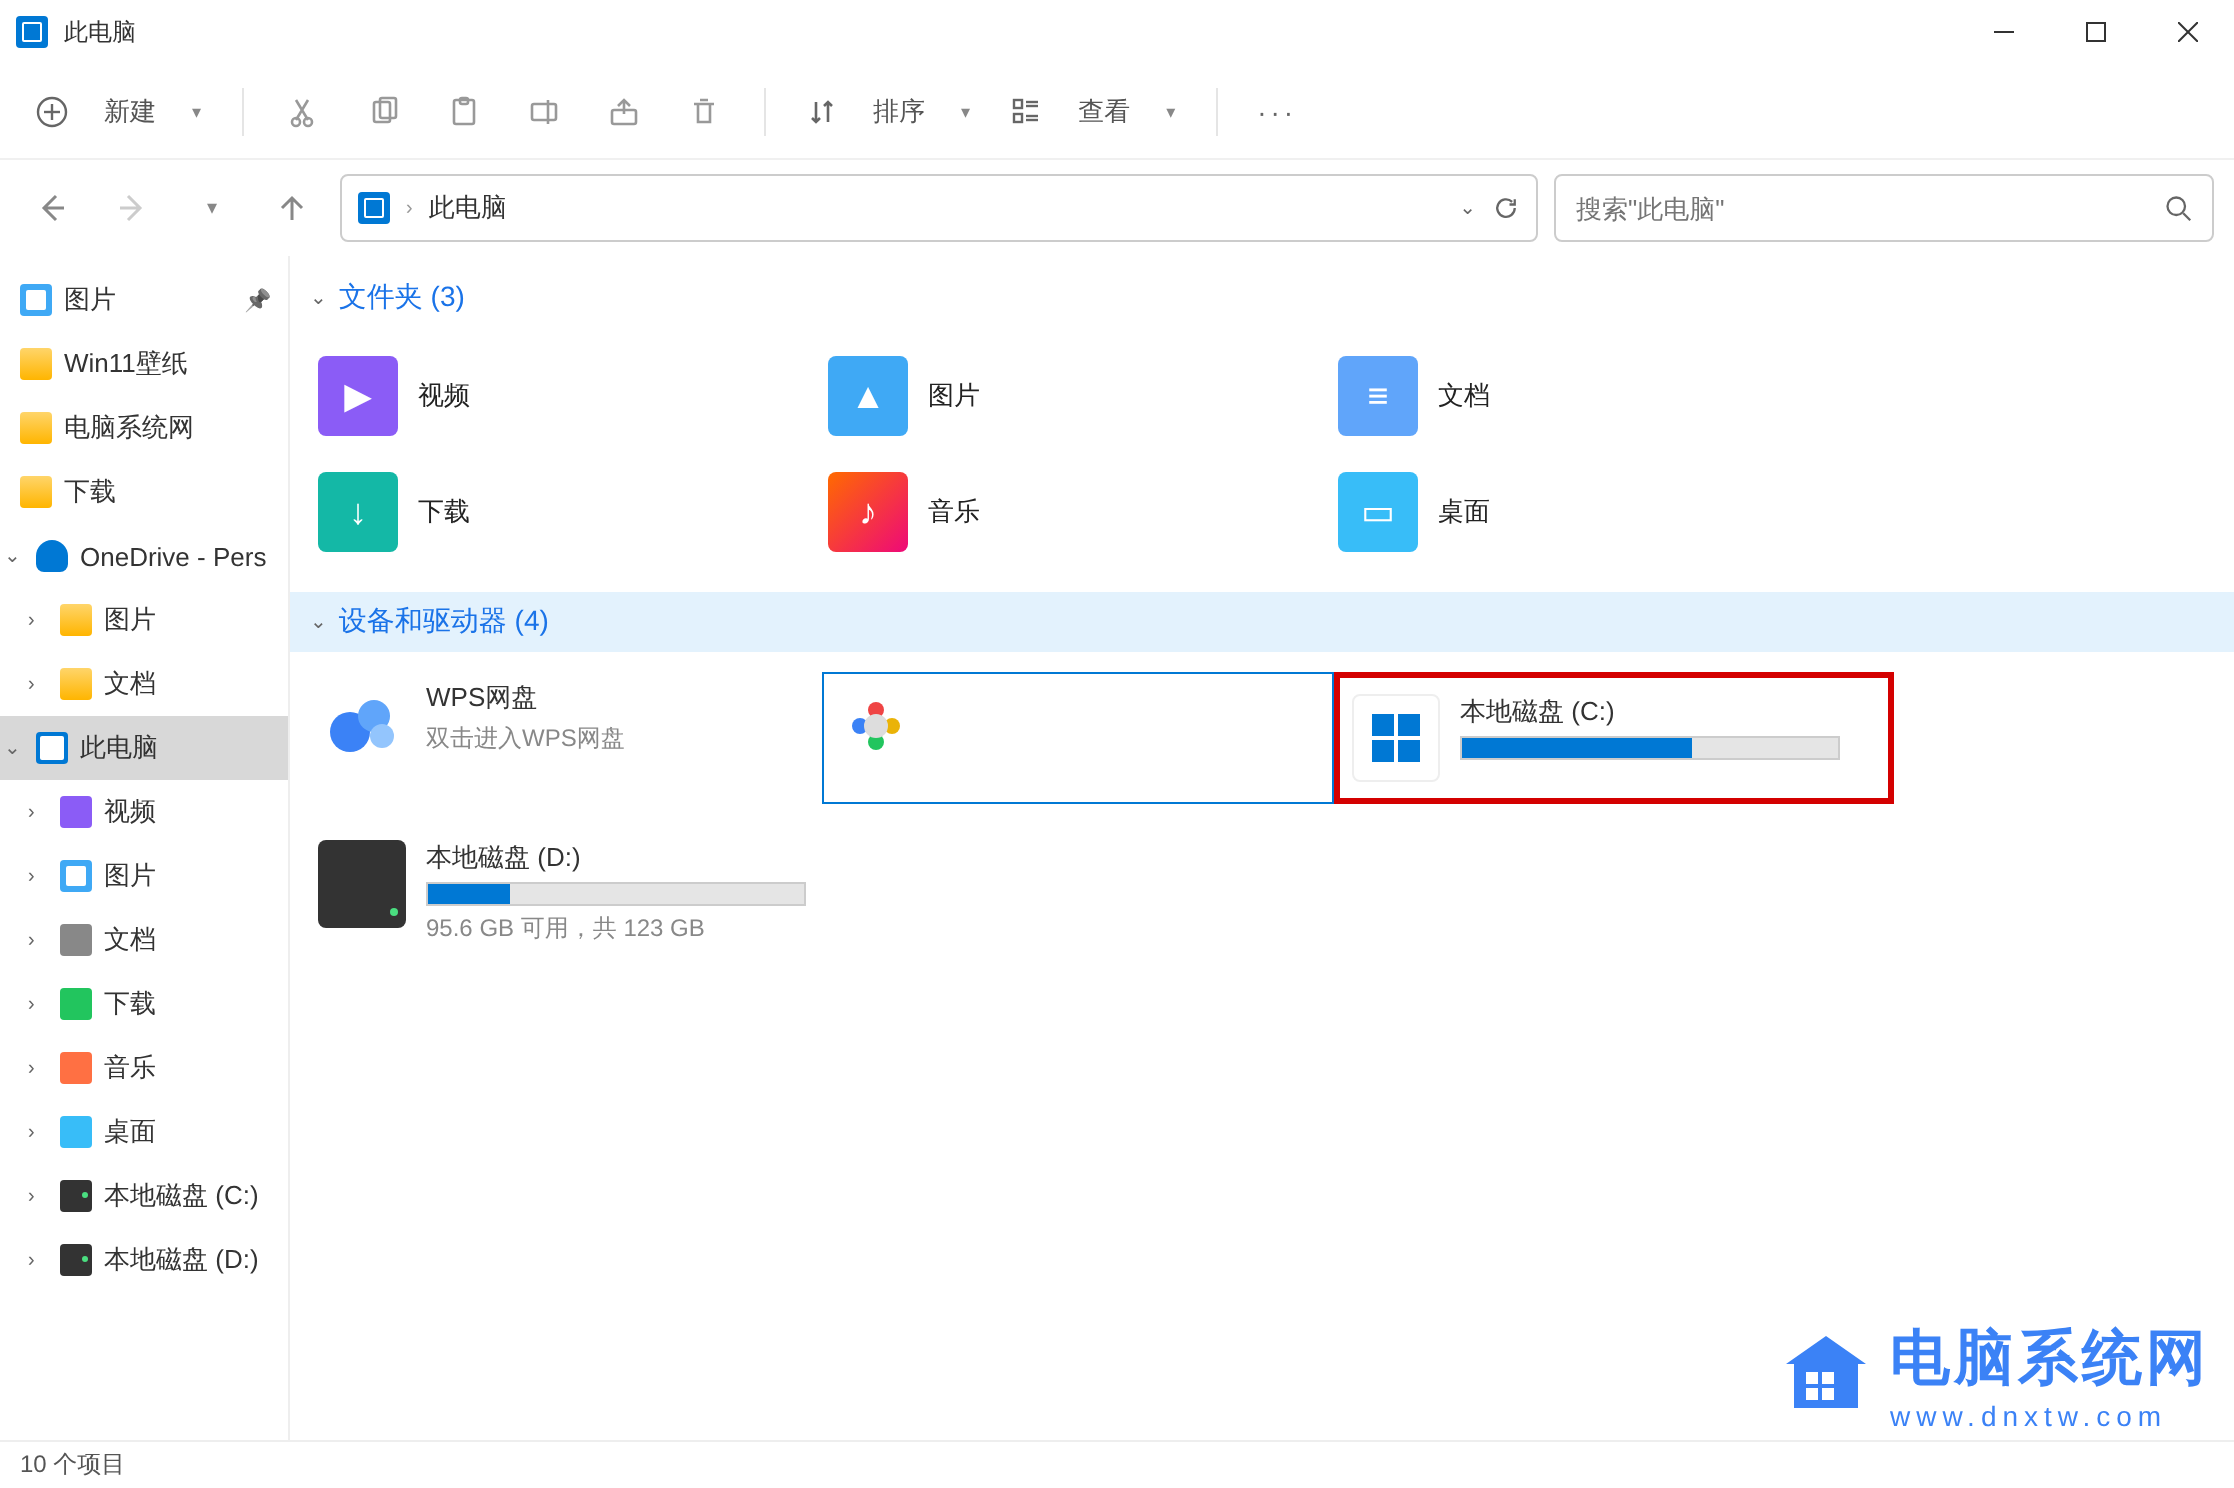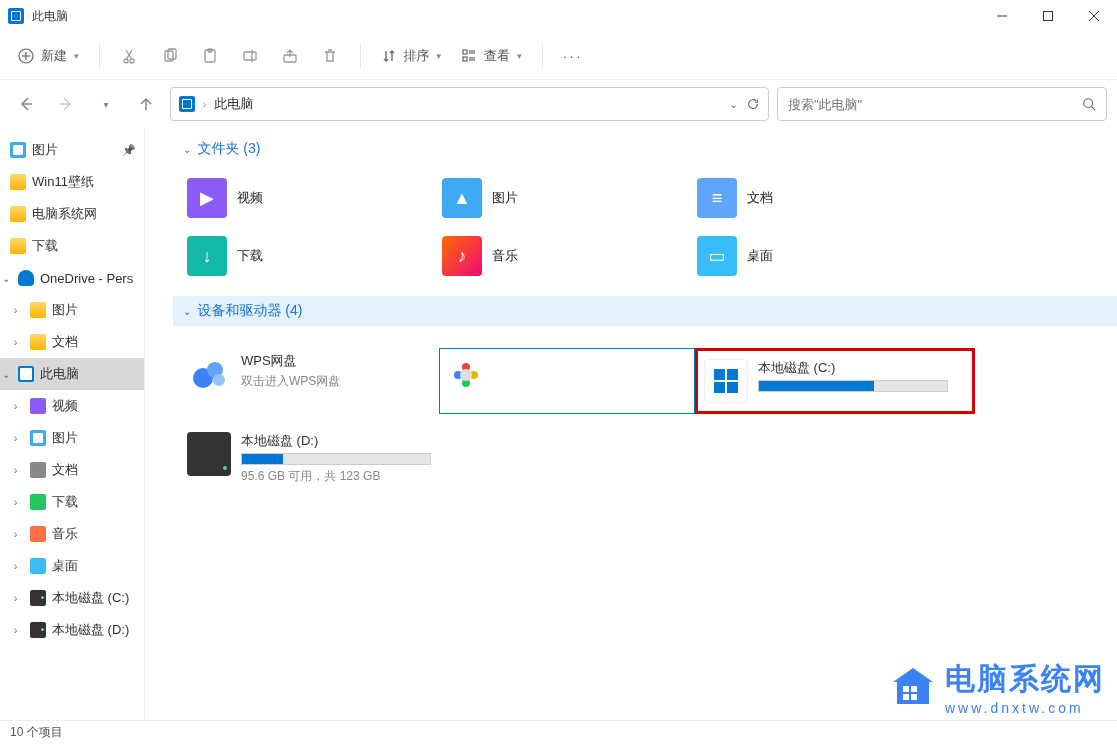--- a/index.html
+++ b/index.html
@@ -9,41 +9,41 @@
     .titlebar { height: 32px; display: flex; align-items: center; padding-left: 8px; }
     .titlebar-icon { width: 16px; height: 16px; background: #0078d4; margin-right: 8px; border-radius: 2px; position:relative; }
     .titlebar-icon::after { content:""; position:absolute; inset:3px; border:1px solid #fff; border-radius:1px; }
     .titlebar-title { font-size: 12px; color: #333; }
     .window-controls { margin-left: auto; display: flex; }
     .window-btn { width: 46px; height: 32px; display: flex; align-items: center; justify-content: center; color:#333; }
     .window-btn svg { width:10px; height:10px; }
 
     
     .toolbar { height: 48px; display: flex; align-items: center; padding: 0 10px; gap: 4px; border-bottom: 1px solid #f0f0f0; }
-    .tb-btn { padding: 6px 8px; display: flex; align-items: center; gap: 7px; color: #555; font-size: 13px; border-radius:4px; }
+    .tb-btn { padding: 6px 8px; display: flex; align-items: center; gap: 18px; color: #555; font-size: 13px; border-radius:4px; }
     .tb-btn svg { width: 16px; height: 16px; }
     .tb-sep { width: 1px; height: 24px; background: #e5e5e5; margin: 0 8px; }
     .tb-icon { width: 36px; height: 36px; display:flex; align-items:center; justify-content:center; color:#666; }
 
     
     .navbar { height: 48px; display: flex; align-items: center; padding: 0 10px; gap: 8px; }
     .nav-arrow { width: 32px; height: 32px; display: flex; align-items: center; justify-content: center; color: #888; }
     .nav-arrow svg { width: 16px; height: 16px; }
     .addr-bar { flex: 1; height: 34px; border: 1px solid #ccc; border-radius: 4px; display: flex; align-items: center; padding: 0 8px; gap: 8px; }
     .addr-icon { width: 16px; height: 16px; background: #0078d4; border-radius: 2px; position:relative;}
     .addr-icon::after { content:""; position:absolute; inset:3px; border:1px solid #fff; border-radius:1px; }
     .addr-chev { color:#999; font-size:10px; }
     .addr-text { font-size: 13px; color: #333; }
     .addr-right { margin-left:auto; display:flex; gap:8px; align-items:center; color:#666;}
     .search-bar { width: 330px; height: 34px; border: 1px solid #ccc; border-radius: 4px; display: flex; align-items: center; padding: 0 10px; }
     .search-input { flex:1; border:none; outline:none; font-size:13px; color:#888; }
     .search-icon { color:#666; }
 
     
-    .main { display: flex; height: calc(100% - 32px - 48px - 48px - 24px); gap: 28px; }
+    .main { display: flex; height: calc(100% - 32px - 48px - 48px - 24px); }
 
     
     .sidebar { width: 145px; border-right: 1px solid #eee; overflow-y: auto; padding-top: 6px; }
     .sb-item { height: 32px; display: flex; align-items: center; padding-left: 10px; gap: 6px; font-size: 13px; color: #333; position: relative; }
     .sb-item.indent1 { padding-left: 30px; }
     .sb-item.selected { background: #d8d8d8; }
     .sb-chev { position:absolute; left:10px; font-size:10px; color:#666; width:10px;}
     .sb-icon { width: 16px; height: 16px; display:inline-block; flex-shrink:0;}
     .sb-icon.folder { background: linear-gradient(#ffd56a,#ffb500); border-radius:2px; }
     .sb-icon.pic { background: #3fa9f5; border-radius:2px; position:relative;}
@@ -69,21 +69,21 @@
     .item-tile { display: flex; align-items: center; gap: 10px; padding: 4px; height: 48px; }
     .tile-icon { width: 40px; height: 40px; border-radius: 4px; display:flex; align-items:center; justify-content:center; color:#fff; font-size:18px; flex-shrink:0;}
     .ti-video { background: #8b5cf6; }
     .ti-pic { background: #3fa9f5; }
     .ti-doc { background: #60a5fa; }
     .ti-download { background: #14b8a6; }
     .ti-music { background: linear-gradient(135deg,#ff6a00,#ee0979); }
     .ti-desktop { background: #38bdf8; }
     .tile-label { font-size: 13px; color: #222; }
 
-    .drives-grid { display: grid; grid-template-columns: repeat(3, 256px); gap: 14px 0; padding: 10px; margin-top: 12px; }
+    .drives-grid { display: grid; grid-template-columns: repeat(3, 256px); gap: 14px 0; padding: 10px; }
     .drive-tile { display: flex; gap: 10px; padding: 4px; }
     .drive-tile.sel { border: 1px solid #0078d4; }
     .drive-tile.highlight { border: 3px solid #d40000; padding: 8px 6px; grid-column: 3; width: 280px;}
     .drive-icon { width: 44px; height: 44px; flex-shrink:0; display:flex; align-items:center; justify-content:center; }
     .drive-icon.wps svg, .drive-icon.baidu svg { width:40px; height:40px; }
     .drive-icon.disk { background: #333; border-radius:4px; position:relative;}
     .drive-icon.disk::after{content:"";position:absolute;right:4px;bottom:6px;width:4px;height:4px;background:#4ade80;border-radius:50%;}
     .drive-icon.win { background:#fff; border:1px solid #eee; border-radius:4px;}
     .drive-icon.win svg{width:28px;height:28px;}
     .drive-info { flex:1; display:flex; flex-direction:column; gap:3px; }

